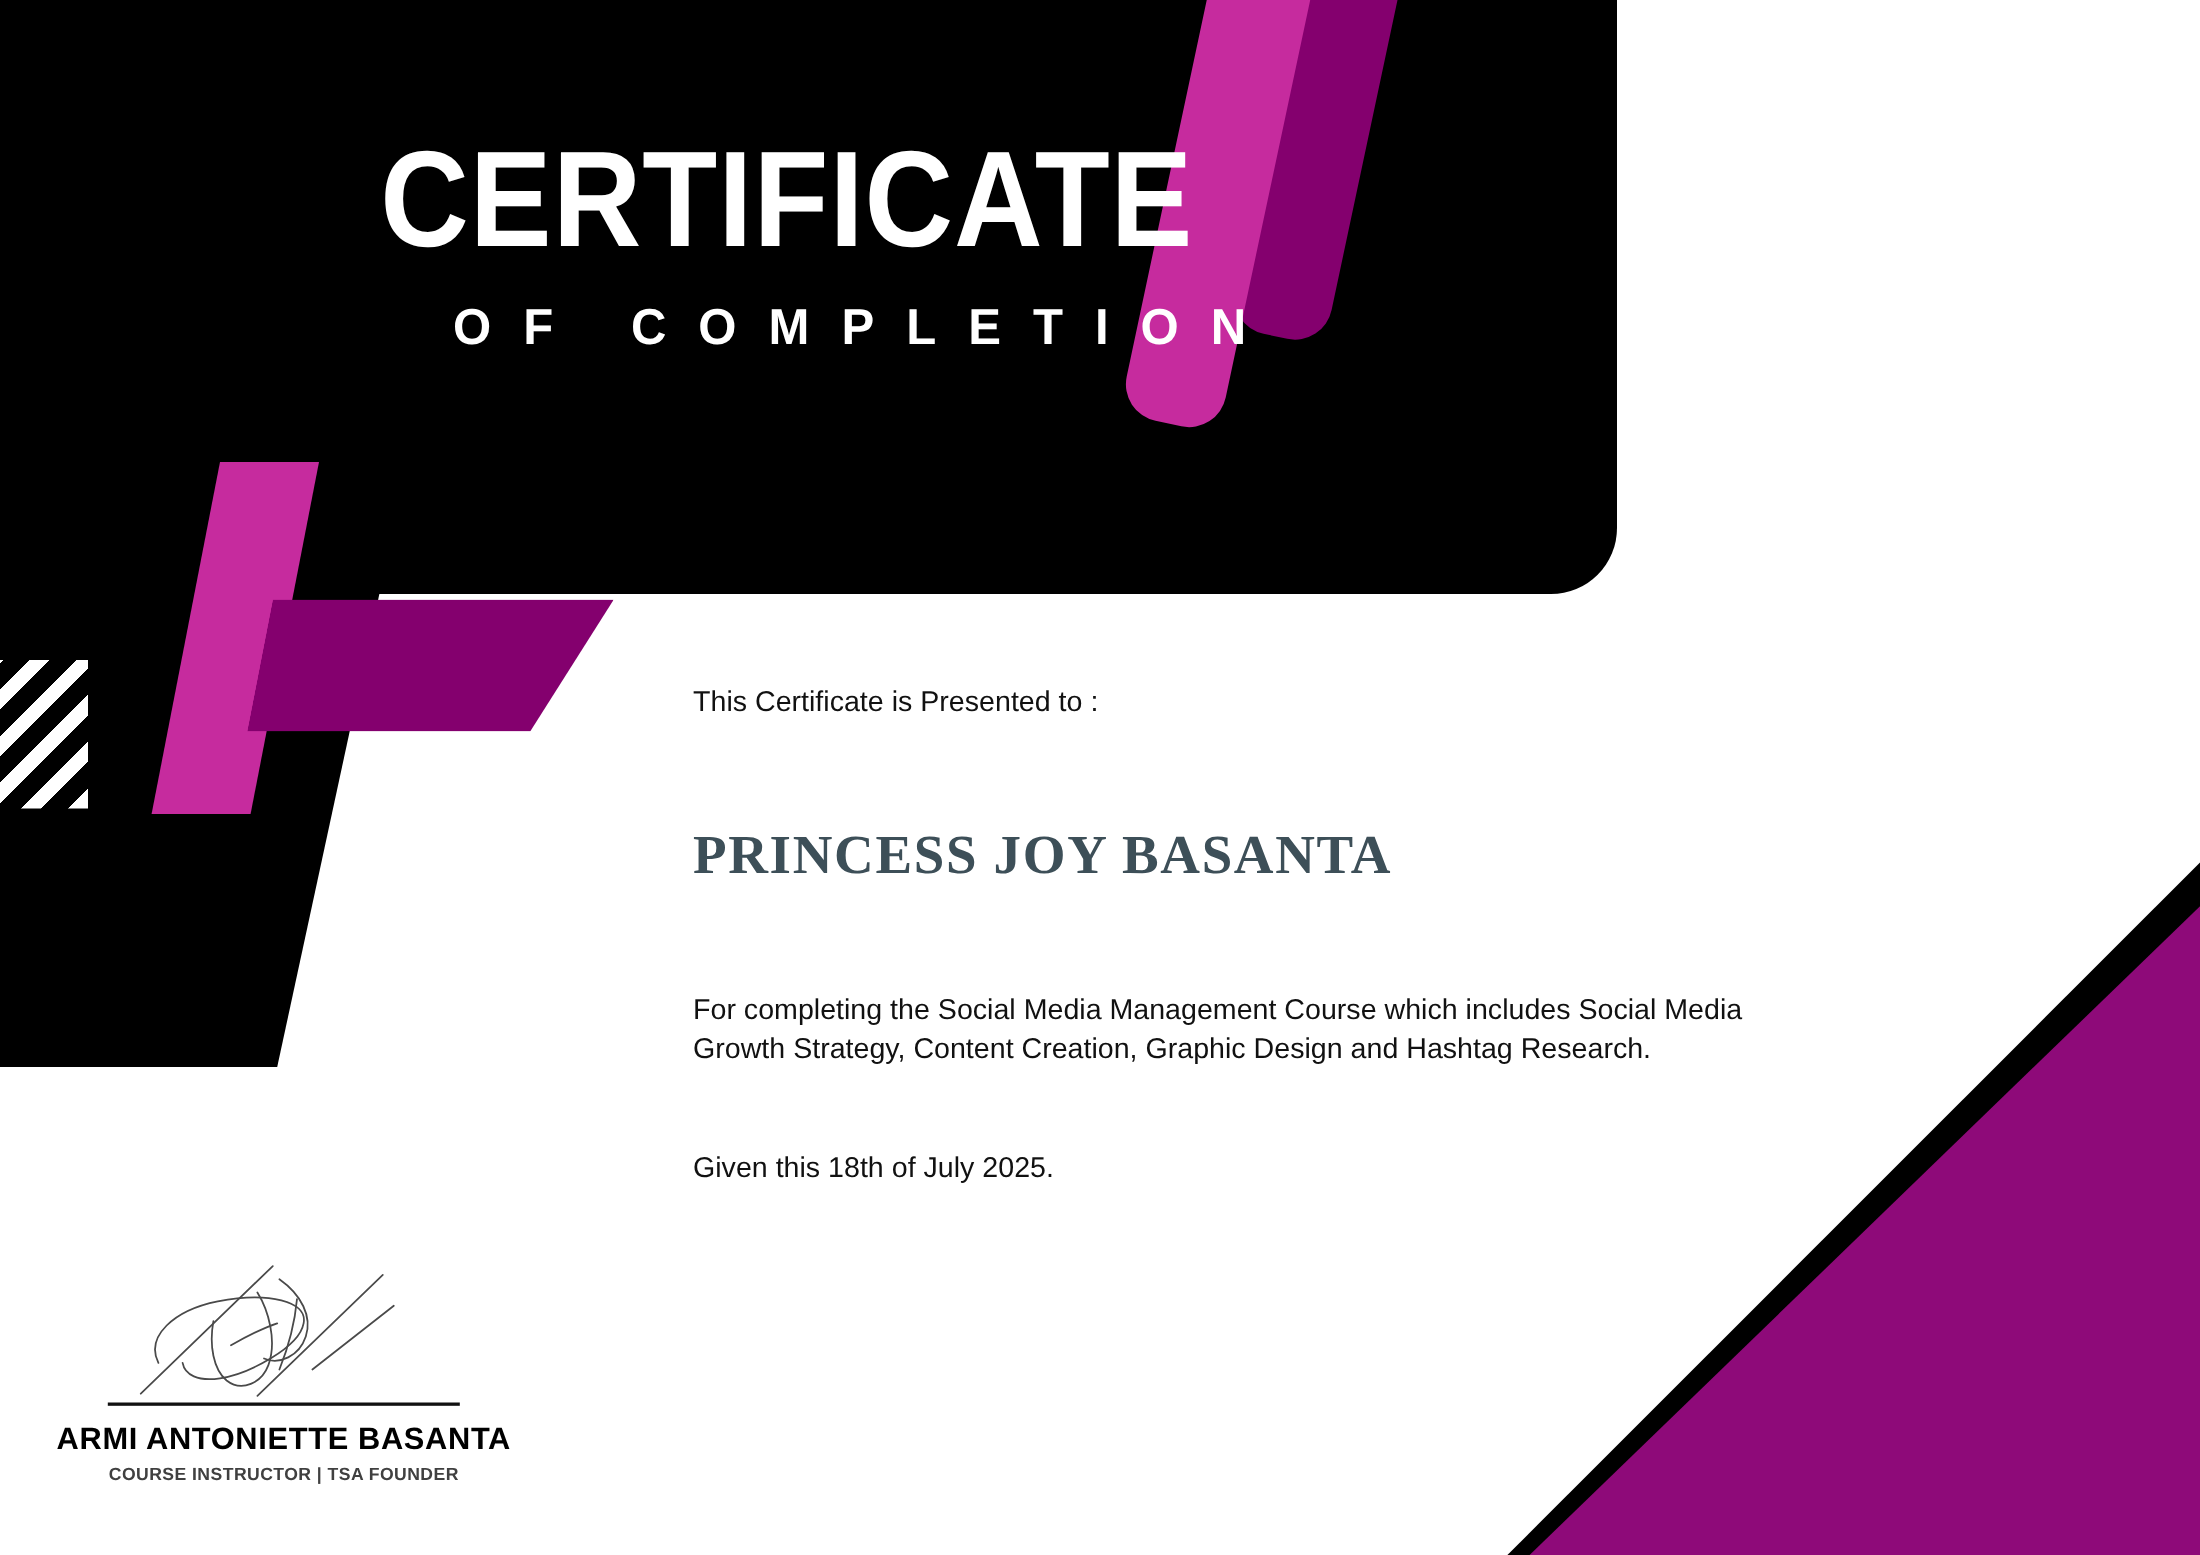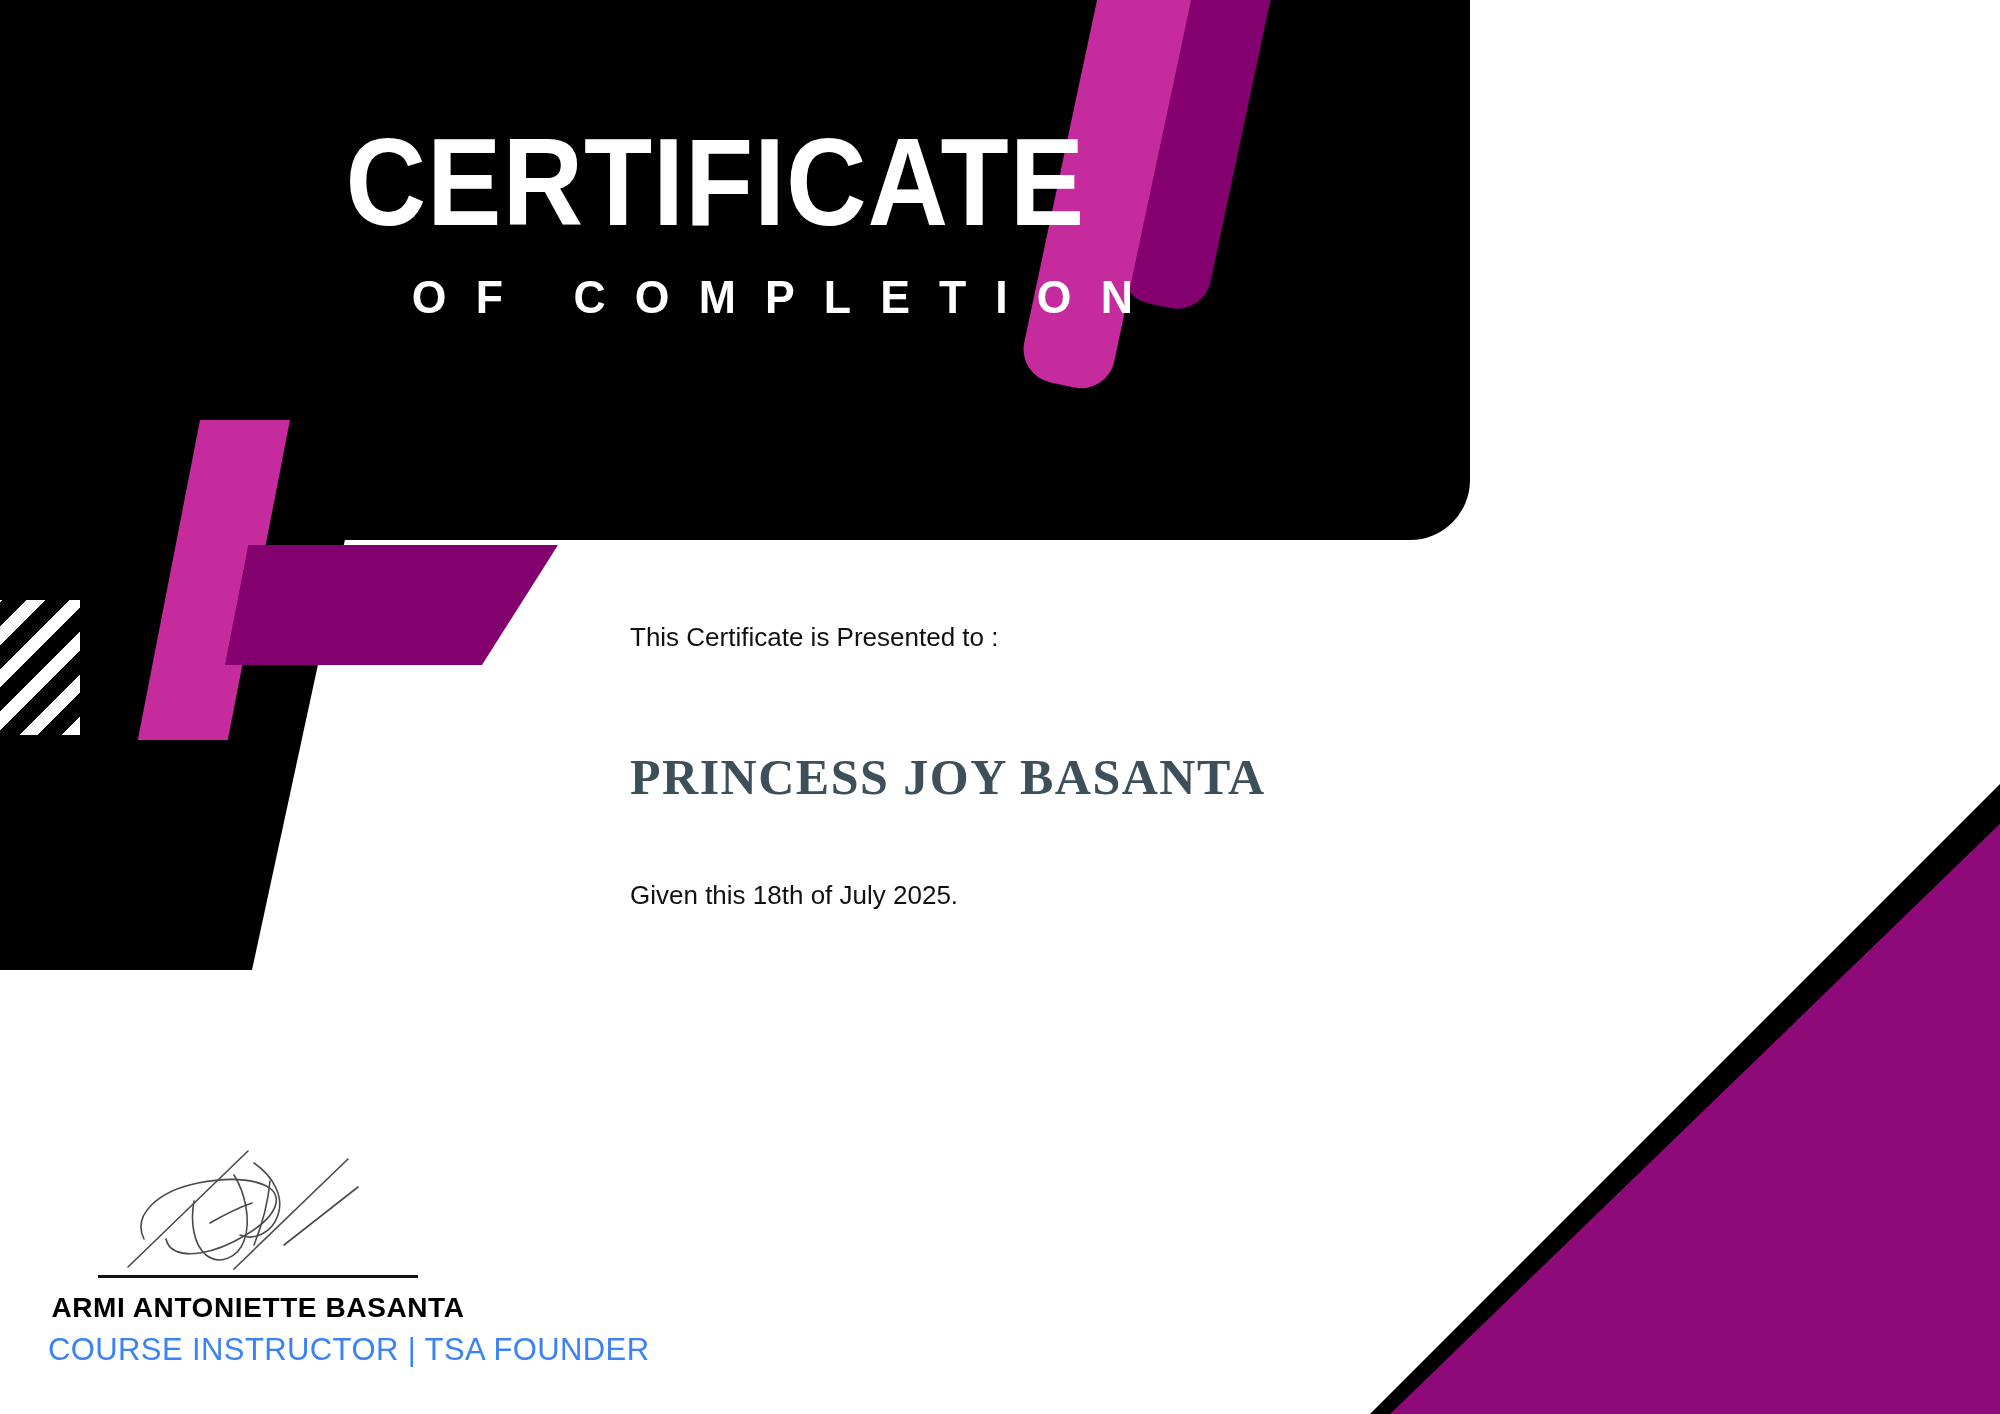--- a/index.html
+++ b/index.html
@@ -248,23 +248,23 @@
   }
   #signer-name {
     color: #000000;
     font-size: 28px;
     font-weight: 700;
     letter-spacing: 0.6px;
     margin-top: 14px;
     white-space: nowrap;
   }
   #signer-role {
-    color: #3b82f6;
-    font-size: 31px;
-    font-weight: 400;
+    color: #404040;
+    font-size: 16px;
+    font-weight: 700;
     letter-spacing: 0.4px;
     margin-top: 8px;
     white-space: nowrap;
   }
 </style>
 </head>
 <body>
 
 <div id="certificate">
 
@@ -281,20 +281,21 @@
 
   <div id="title-block">
     <div id="cert-title">CERTIFICATE</div>
     <div id="cert-subtitle">OF COMPLETION</div>
   </div>
 
 
   <div id="body-block">
     <div class="body-line">This Certificate is Presented to :</div>
     <div id="recipient-name">PRINCESS JOY BASANTA</div>
+    <div class="body-line" id="course-description">For completing the Social Media Management Course which includes Social Media Growth Strategy, Content Creation, Graphic Design and Hashtag Research.</div>
     <div class="body-line" id="date-line">Given this 18th of July 2025.</div>
   </div>
 
   <div id="signature-block">
     <div id="signature-mark">
       <svg width="420" height="130" viewBox="0 0 420 130" fill="none" xmlns="http://www.w3.org/2000/svg">
         <g stroke="#4a4a4a" stroke-width="1.6" fill="none" stroke-linecap="round">
           <path d="M96 94 C 84 70, 110 46, 150 38 C 196 29, 232 38, 228 58 C 224 80, 178 104, 152 108 C 132 111, 120 105, 118 94"></path>
           <path d="M80 122 L 200 6"></path>
           <path d="M146 56 C 142 78, 146 100, 158 110 C 172 121, 190 112, 196 96 C 204 74, 196 46, 186 30"></path>

